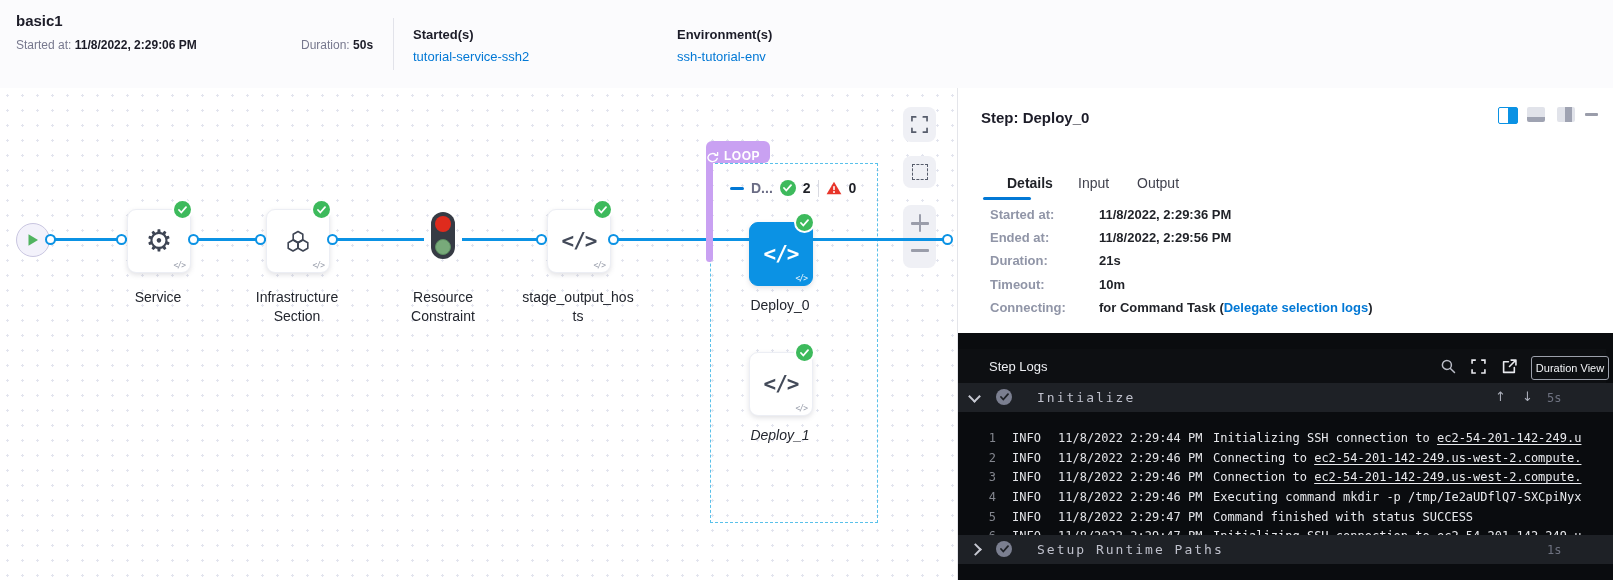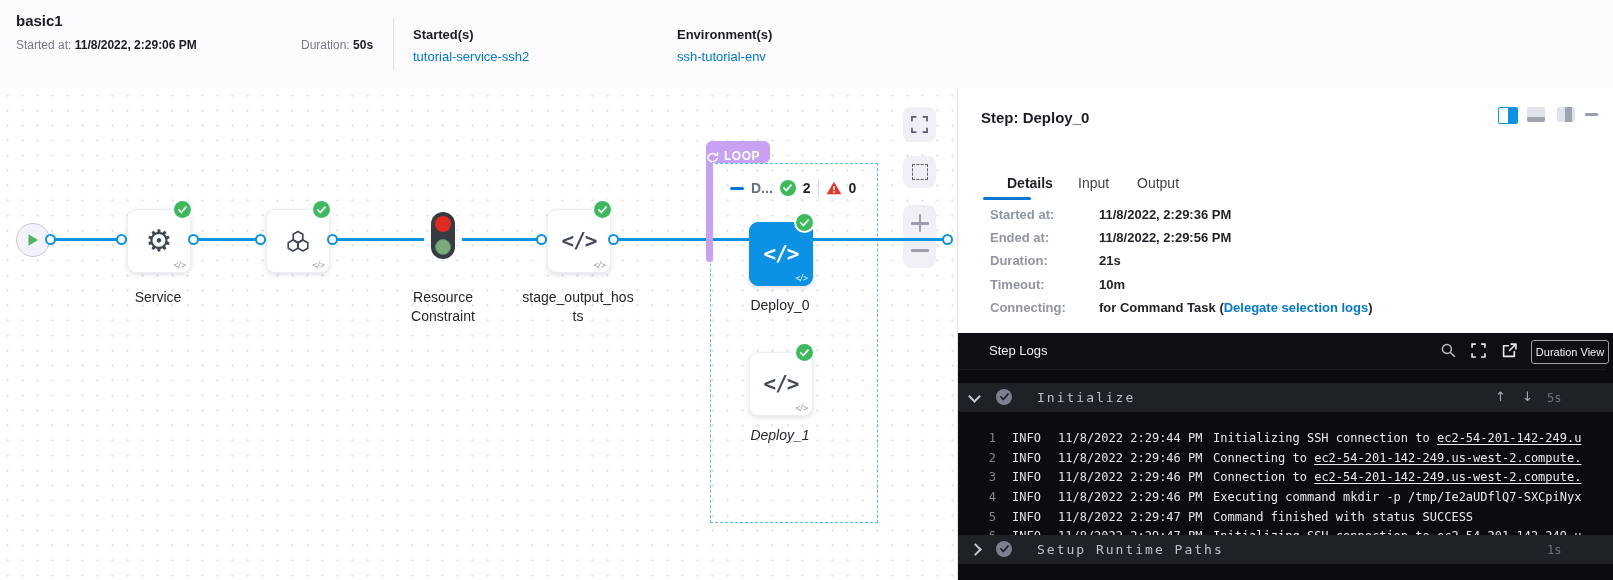--- a/index.html
+++ b/index.html
@@ -57,21 +57,21 @@
   .lay-ico{position:absolute;top:19px;width:18px;height:15px;border-radius:2px;cursor:pointer;}
   .tab{position:absolute;top:87px;font-size:14px;color:#41424e;cursor:pointer;padding-left:24px;}
   .tab.active{font-weight:700;color:#1f2127;}
   .tab-underline{position:absolute;left:25px;top:109px;width:48px;height:3px;background:#0278d5;border-radius:2px;}
   .f-label{position:absolute;left:32px;font-size:13px;font-weight:600;color:#9095a7;}
   .f-value{position:absolute;left:141px;font-size:13px;font-weight:700;color:#1f2127;}
   .f-link{color:#0278d5;cursor:pointer;}
 
   
   .logs{position:absolute;left:0;top:245px;width:656px;height:247px;background:#0a0c0f;overflow:hidden;}
-  .log-toolbar{position:absolute;left:0;top:0;width:648px;height:36px;background:#0d0f12;border-bottom:1px solid #15181c;text-decoration:underline;}
+  .log-toolbar{position:absolute;left:0;top:16px;width:648px;height:36px;background:#0d0f12;border-bottom:1px solid #15181c;text-decoration:underline;}
   .log-title{position:absolute;left:31px;top:10px;font-size:13px;color:#eceef2;}
   .tool-ico{position:absolute;top:10px;cursor:pointer;}
   .console-btn{position:absolute;left:573px;top:7px;width:76px;height:22px;border:1px solid #9ca0ab;border-radius:3px;
                color:#f2f3f6;font-size:11px;display:flex;align-items:center;justify-content:center;cursor:pointer;background:transparent;}
   .sect{position:absolute;left:0;width:656px;height:29px;background:#1e2126;cursor:pointer;}
   .sect-name{position:absolute;left:79px;top:7px;font-family:"DejaVu Sans Mono",monospace;font-size:13px;color:#bfc1cc;letter-spacing:2px;}
   .sect-dur{position:absolute;left:589px;top:8px;font-size:12px;color:#6e7280;font-family:"DejaVu Sans Mono",monospace;}
   .chev{display:inline-block;width:7px;height:7px;border-right:2px solid #c7c9d2;border-bottom:2px solid #c7c9d2;}
   .chev.down{transform:rotate(45deg);}
   .chev.right{transform:rotate(-45deg);}
@@ -145,20 +145,21 @@
           <path d="M18 11L22.8 13.75V19.25L18 22L13.2 19.25V13.75Z"></path>
         </g>
       </svg>
       <span class="subcode">&lt;/&gt;</span>
     </div>
     <div class="badge" style="left:313px;top:113px;">
       <svg width="9" height="8" viewBox="0 0 9 8">
           <path d="M1 4l2.3 2.5L8 1.2" stroke="#fff" stroke-width="1.8" fill="none" stroke-linecap="round"></path>
         </svg>
     </div>
+    <div class="node-label" style="left:237px;top:200px;">Infrastructure Section</div>
 
     <div class="tlight">
       <div class="red"></div>
       <div class="green"></div>
     </div>
     <div class="node-label" style="left:383px;top:200px;">Resource Constraint</div>
 
     <div class="card" style="left:547px;top:121px;">
       <span class="code-glyph">&lt;/&gt;</span>
       <span class="subcode">&lt;/&gt;</span>

